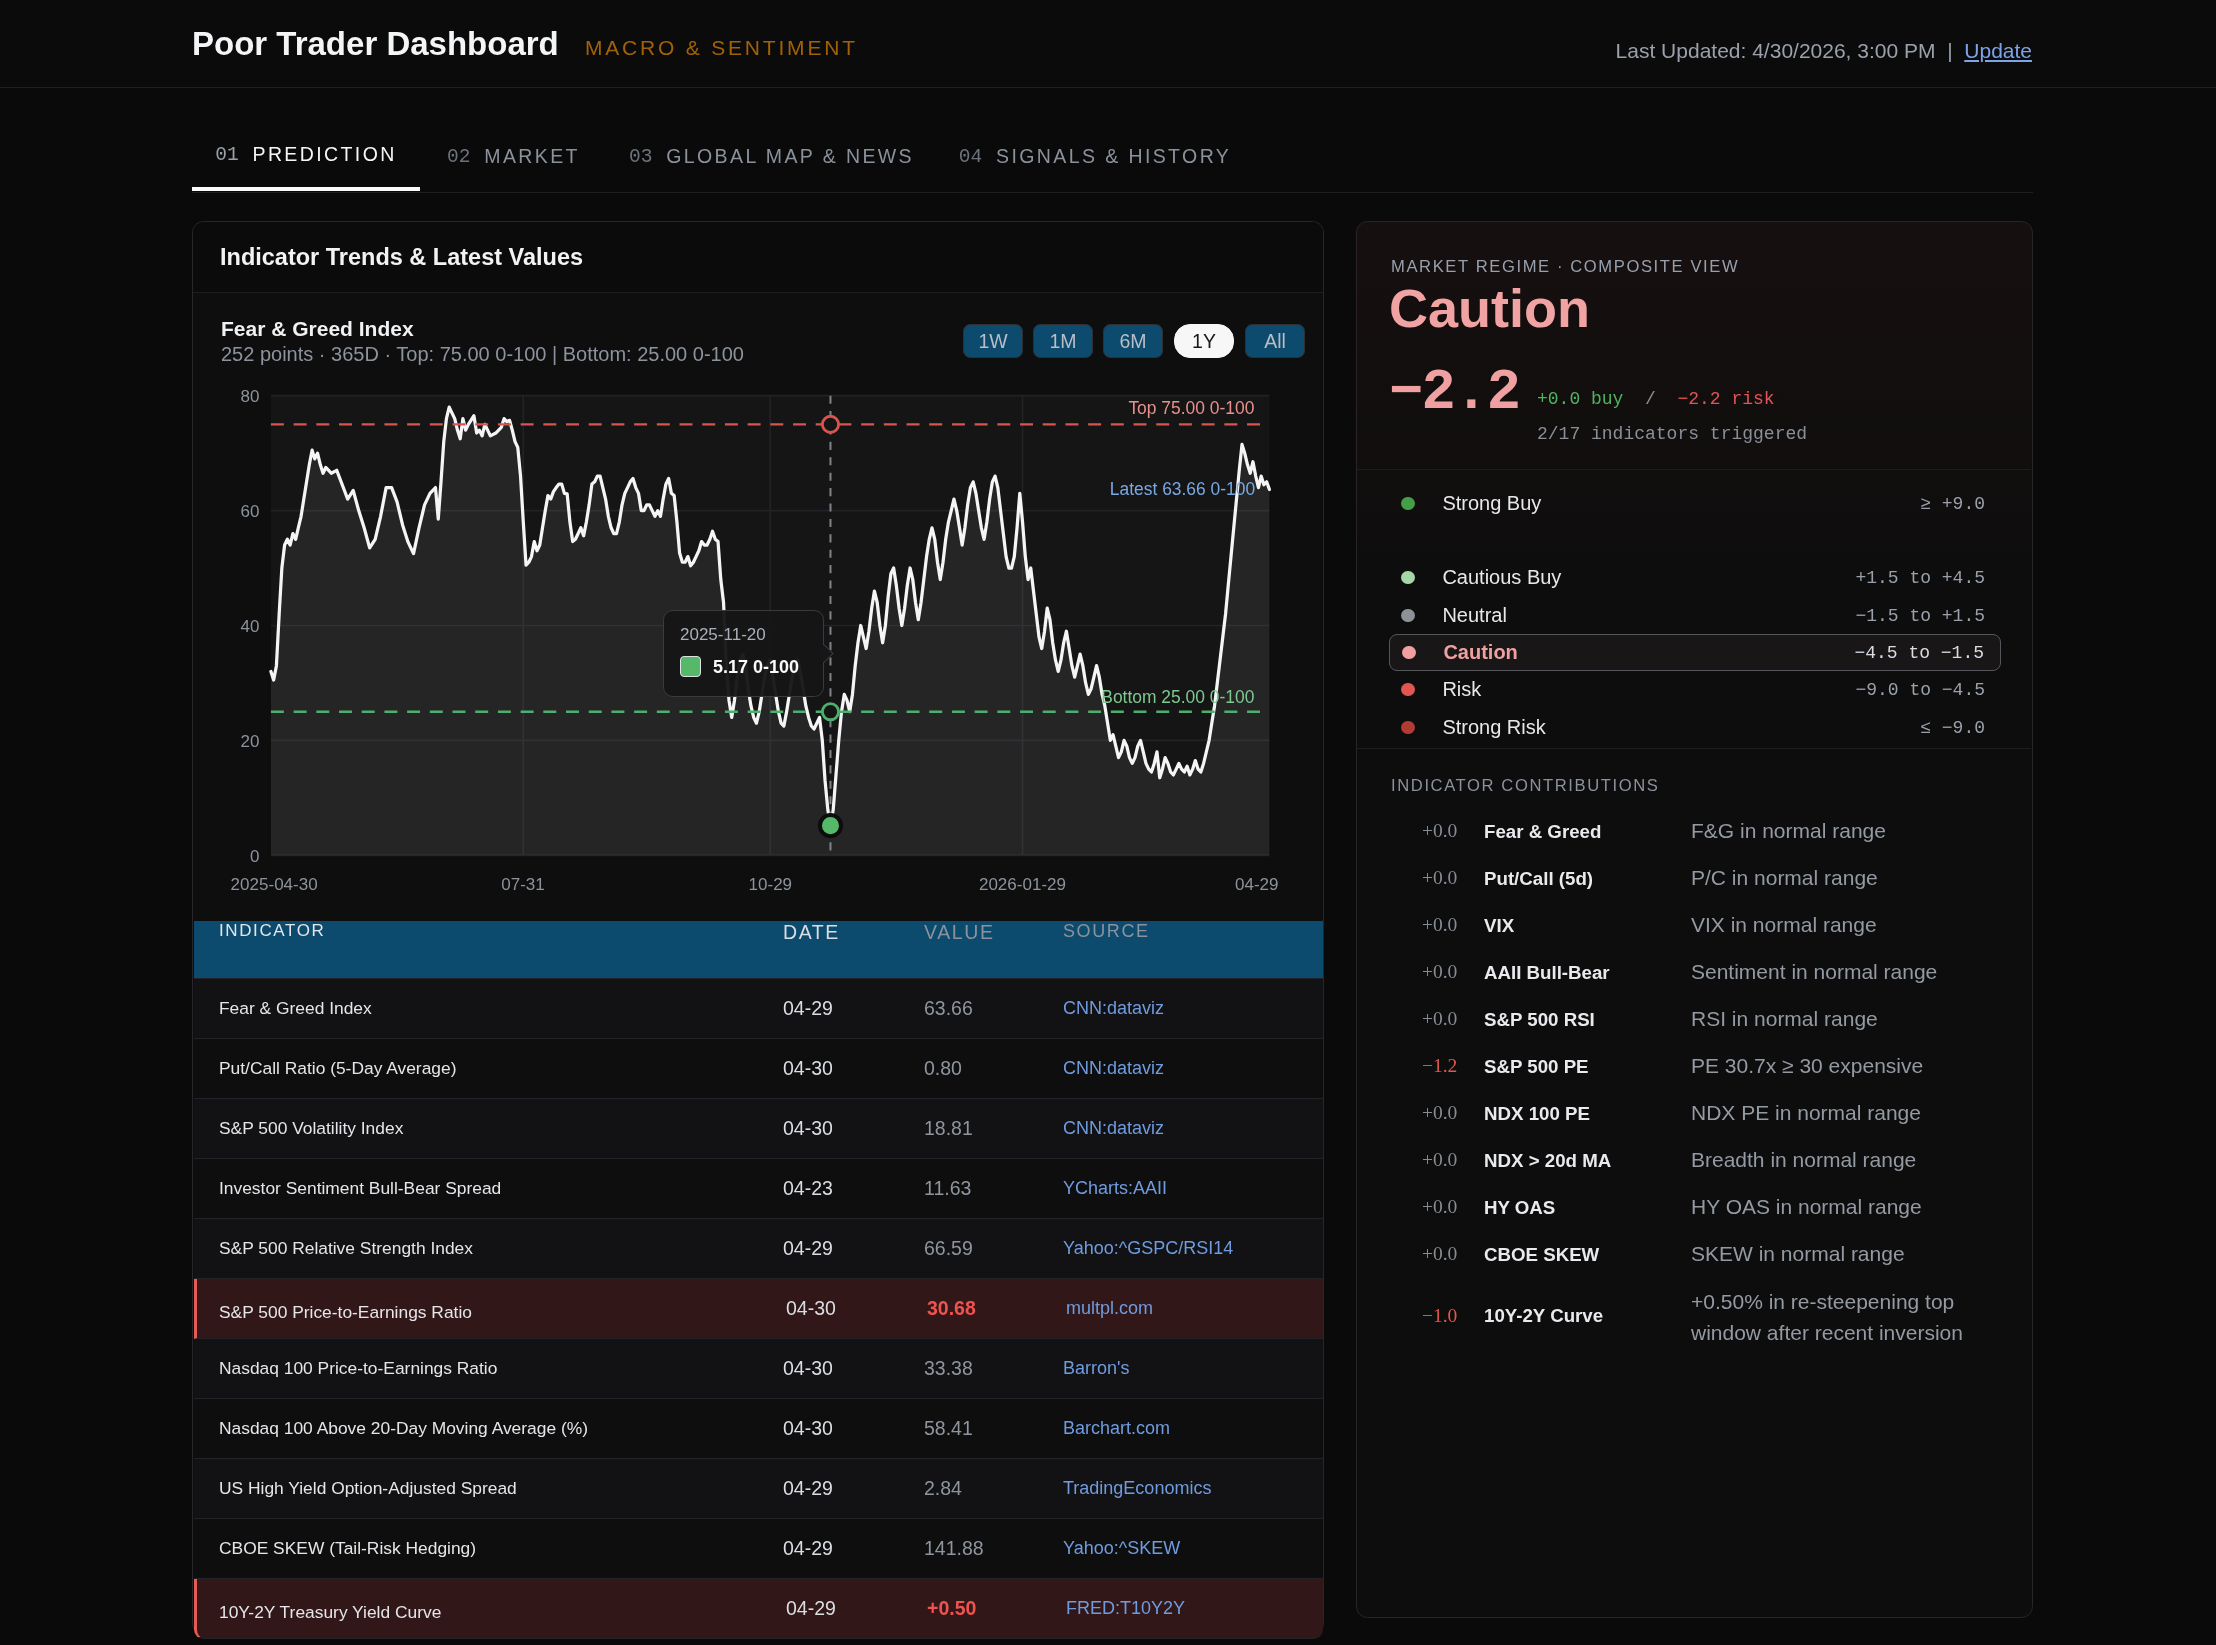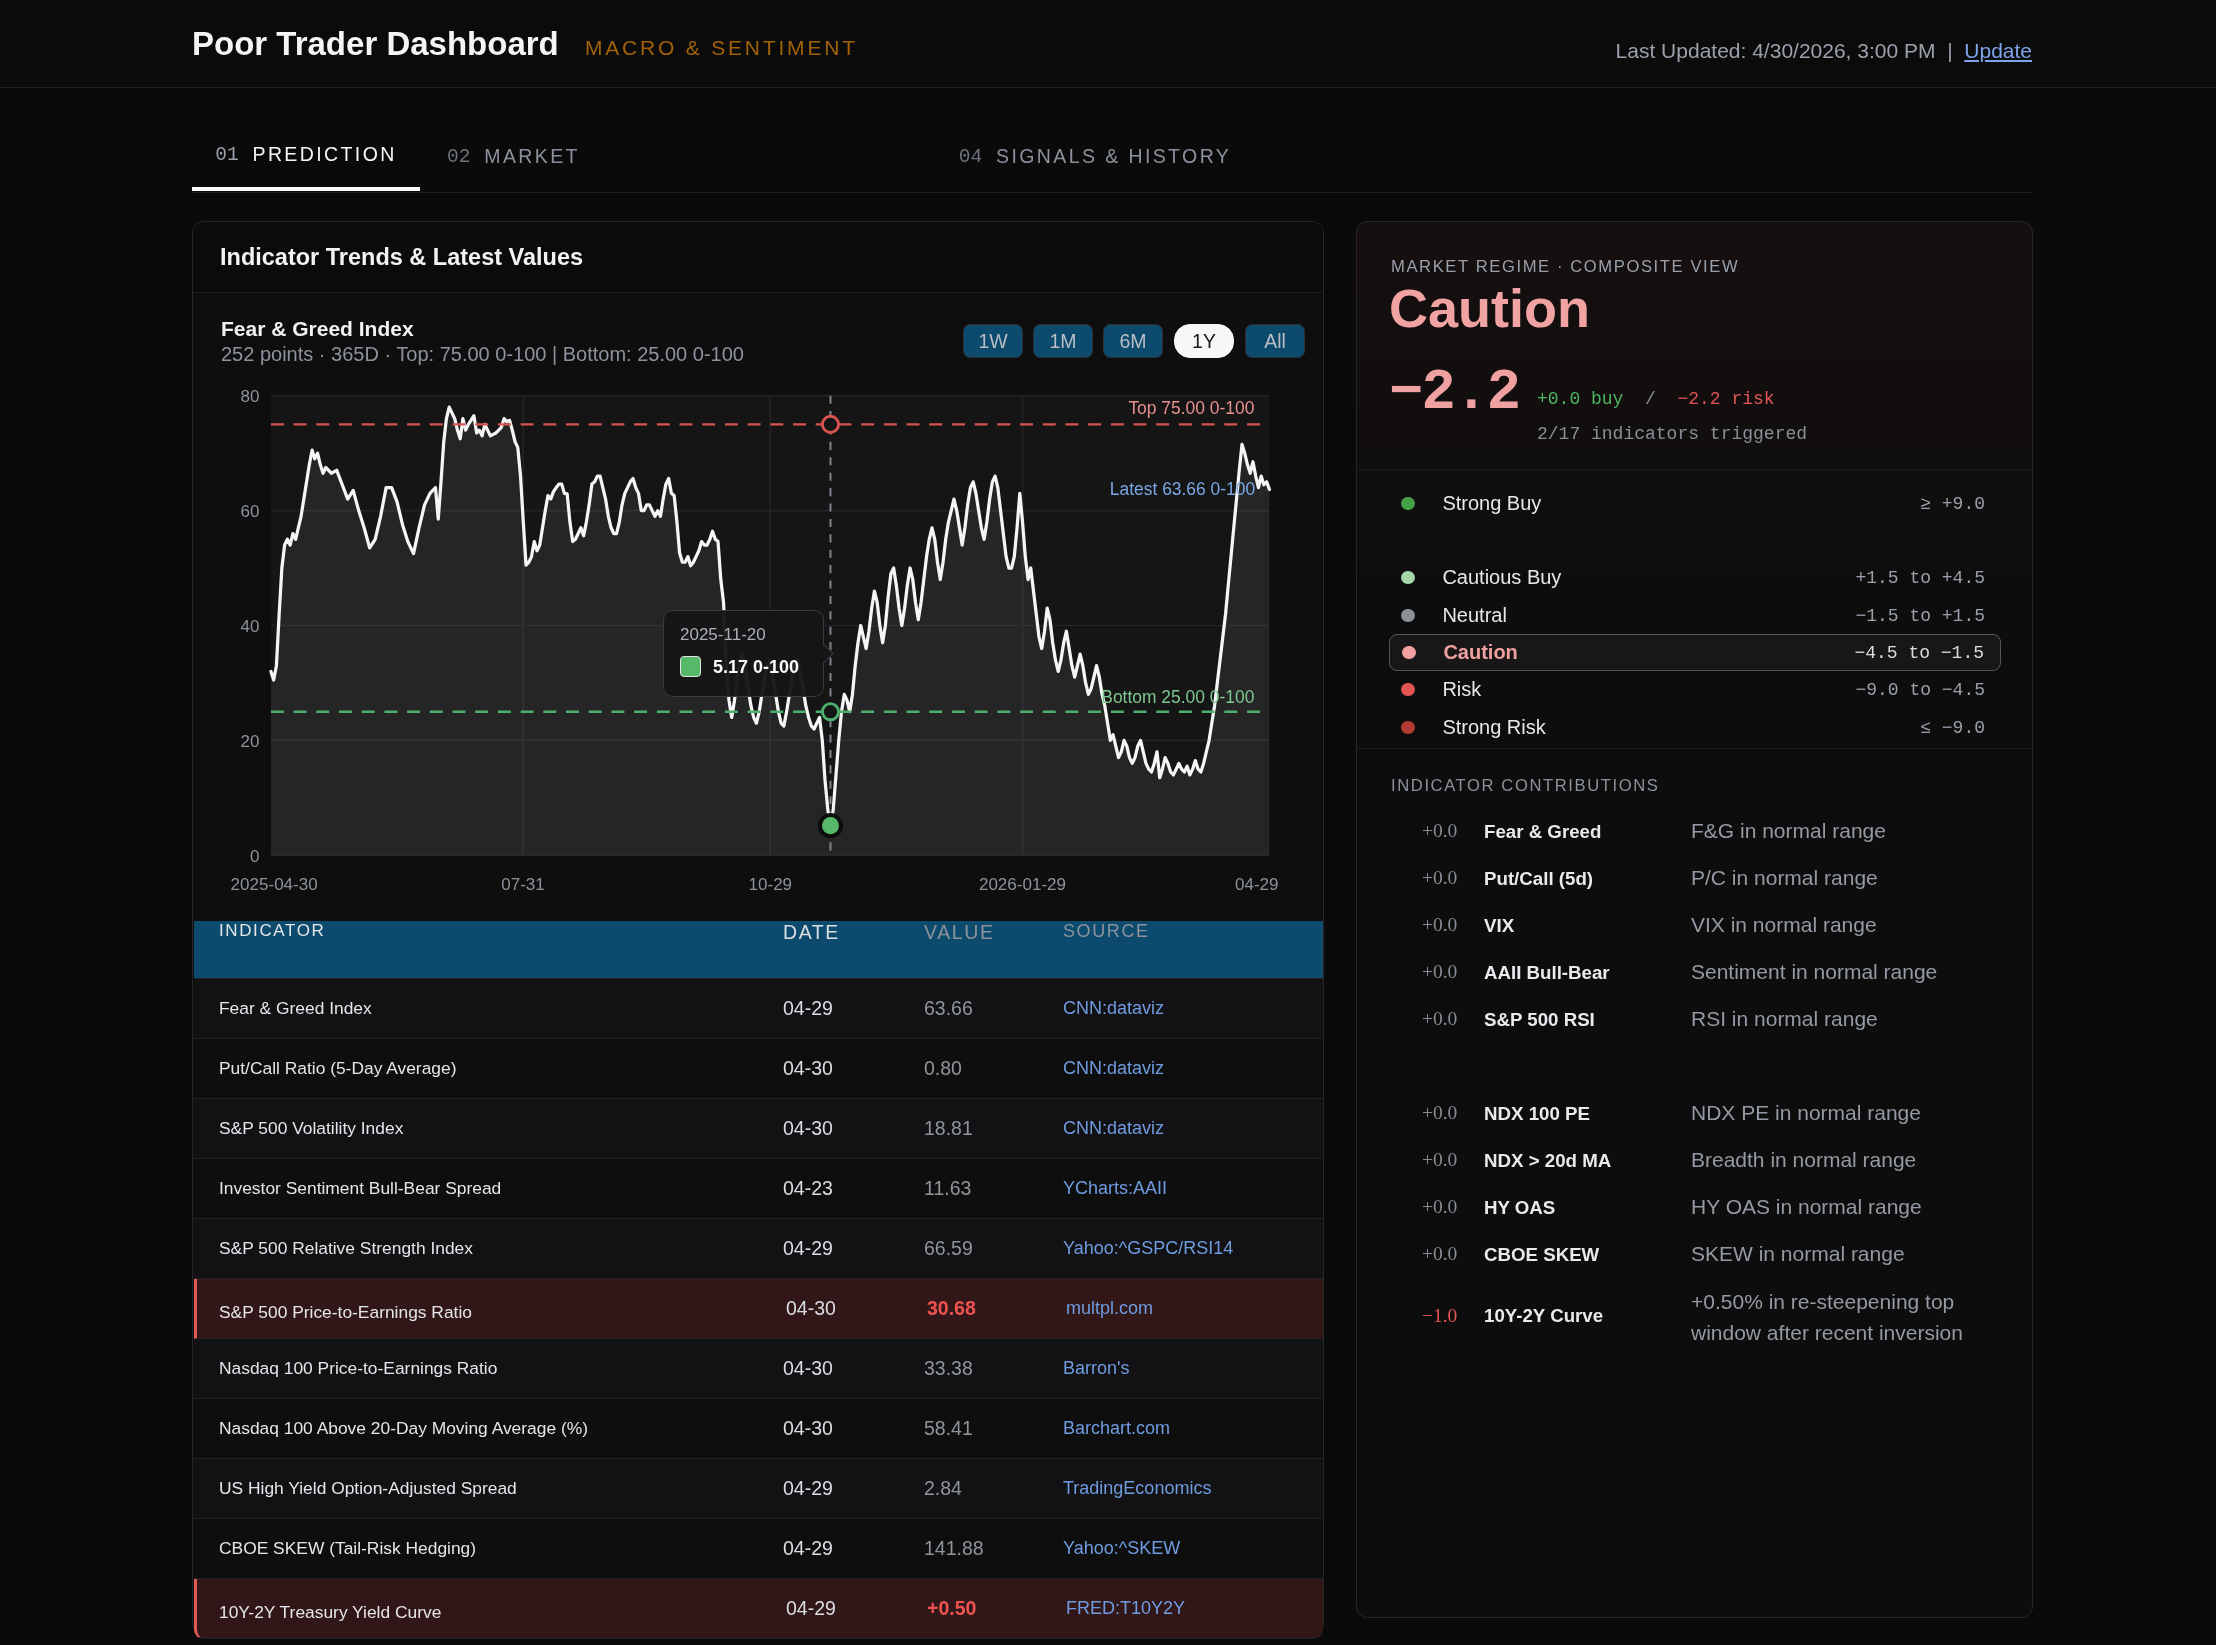--- a/index.html
+++ b/index.html
@@ -74,20 +74,21 @@
 </head>
 <body>
 <div id="hdr">
   <div class="title">Poor Trader Dashboard</div>
   <div class="sub">MACRO &amp; SENTIMENT</div>
   <div class="right">Last Updated: 4/30/2026, 3:00 PM&nbsp;&nbsp;|&nbsp;&nbsp;<span class="upd">Update</span></div>
 </div>
 <div id="tabs">
   <div class="tab active" style="left:0px; width:228px;"><span class="num">01</span>PREDICTION</div>
   <div class="tab" style="left:260px; width:123px;"><span class="num">02</span>MARKET</div>
+  <div class="tab" style="left:444px; width:271px;"><span class="num">03</span>GLOBAL MAP &amp; NEWS</div>
   <div class="tab" style="left:776px; width:254px;"><span class="num">04</span>SIGNALS &amp; HISTORY</div>
 </div>
 <div id="lp">
   <div class="phead">Indicator Trends &amp; Latest Values</div>
 </div>
 <div id="ct">Fear &amp; Greed Index</div>
 <div id="cs">252 points · 365D · Top: 75.00 0-100 | Bottom: 25.00 0-100</div>
 <div class="rbtn" style="left:963px;">1W</div>
 <div class="rbtn" style="left:1033px;">1M</div>
 <div class="rbtn" style="left:1103px;">6M</div>
@@ -256,20 +257,25 @@
   <div class="crow" style="top:739px;">
       <div class="cv">+0.0</div>
       <div class="cn">AAII Bull-Bear</div>
       <div class="cd">Sentiment in normal range</div>
     </div>
   <div class="crow" style="top:786px;">
       <div class="cv">+0.0</div>
       <div class="cn">S&amp;P 500 RSI</div>
       <div class="cd">RSI in normal range</div>
     </div>
+  <div class="crow" style="top:833px;">
+      <div class="cv red">−1.2</div>
+      <div class="cn">S&amp;P 500 PE</div>
+      <div class="cd">PE 30.7x ≥ 30 expensive</div>
+    </div>
   <div class="crow" style="top:880px;">
       <div class="cv">+0.0</div>
       <div class="cn">NDX 100 PE</div>
       <div class="cd">NDX PE in normal range</div>
     </div>
   <div class="crow" style="top:927px;">
       <div class="cv">+0.0</div>
       <div class="cn">NDX &gt; 20d MA</div>
       <div class="cd">Breadth in normal range</div>
     </div>

